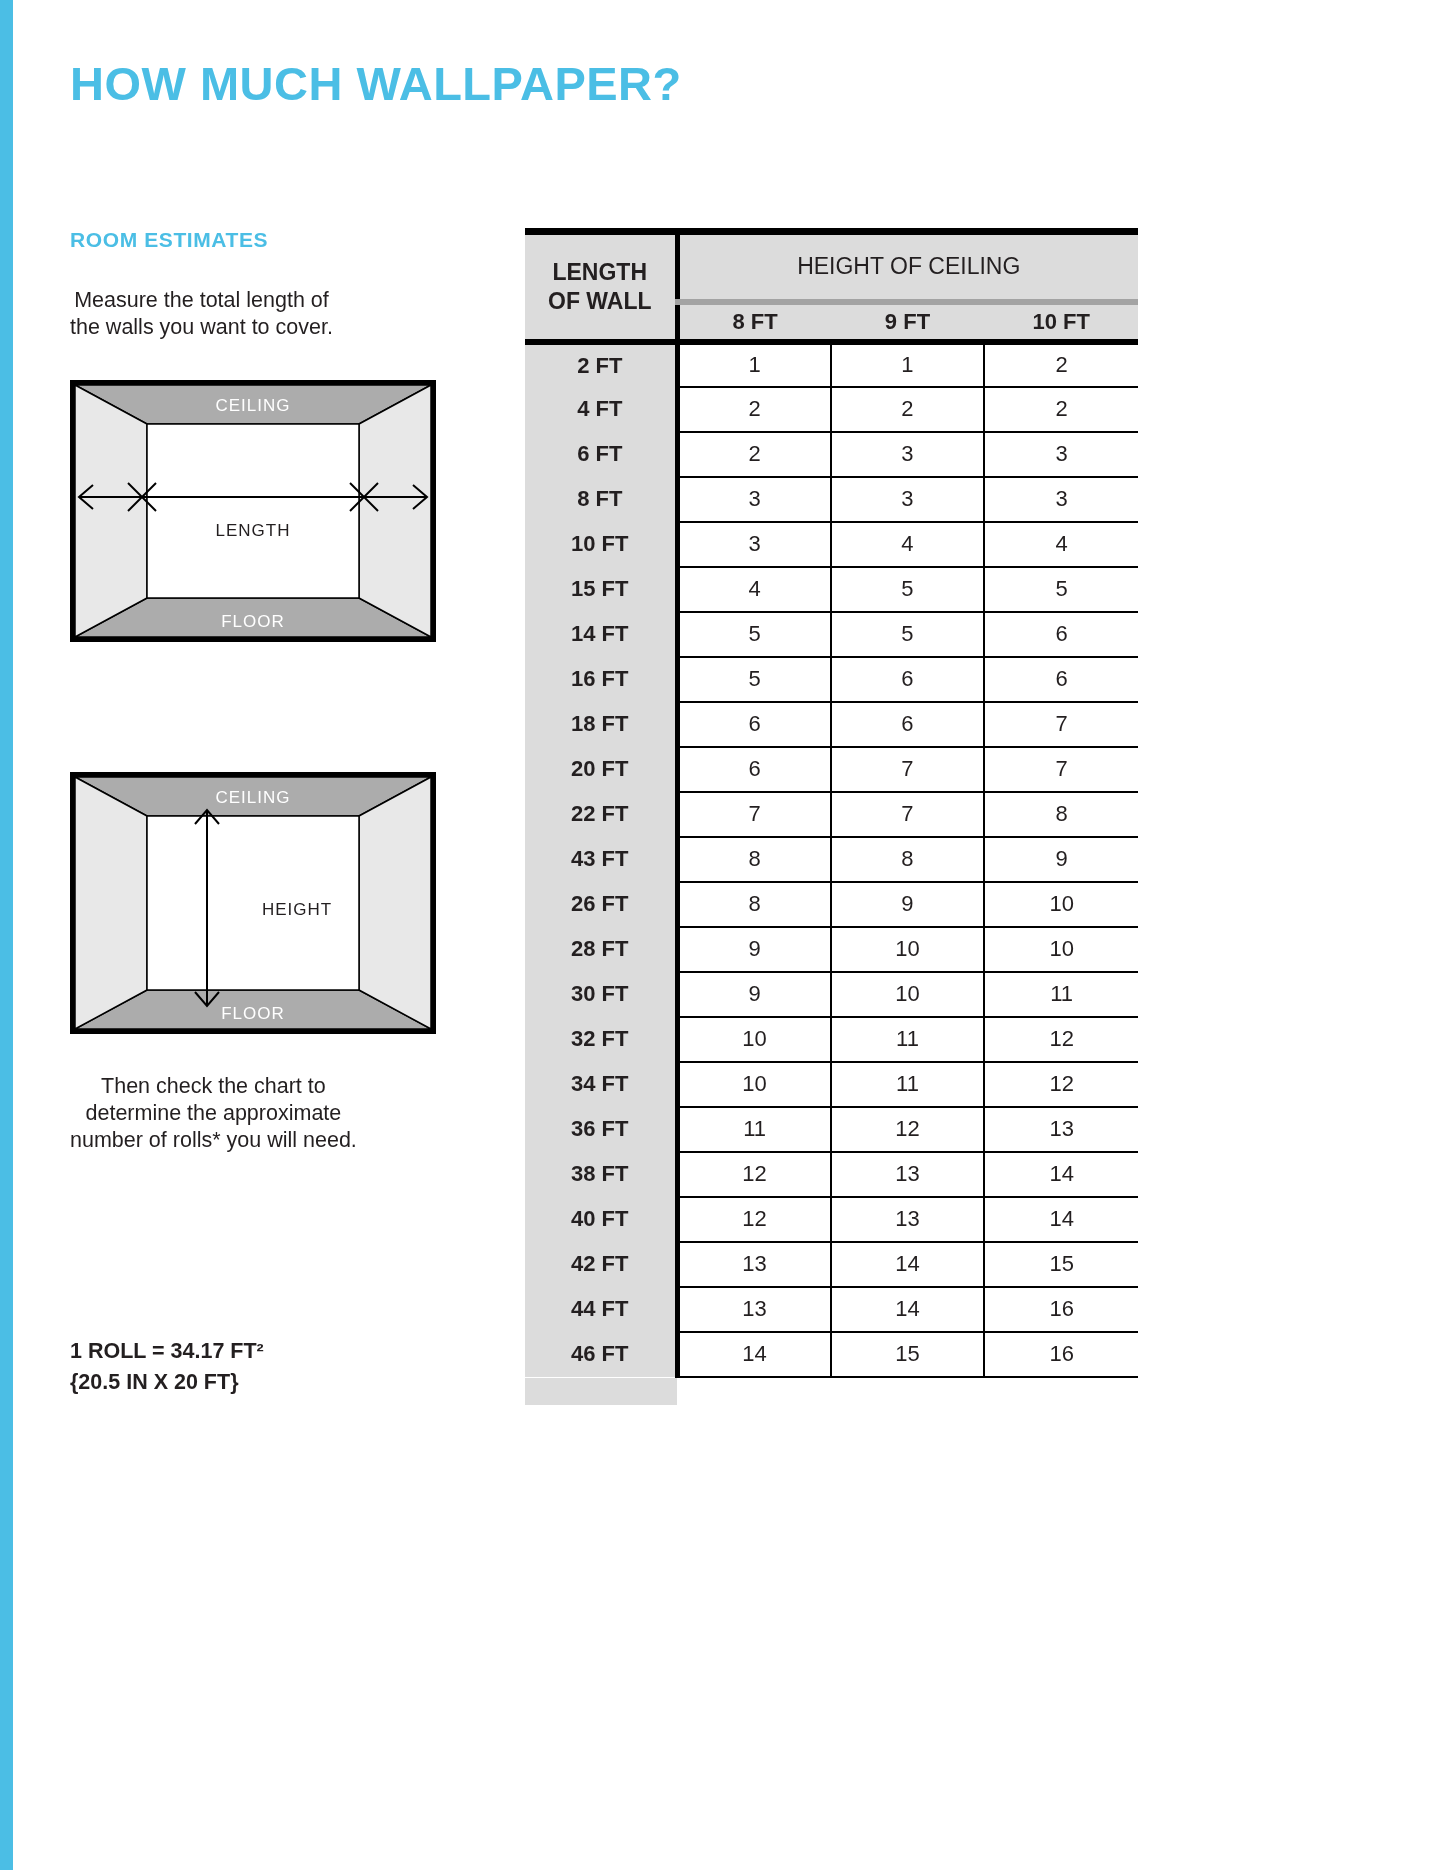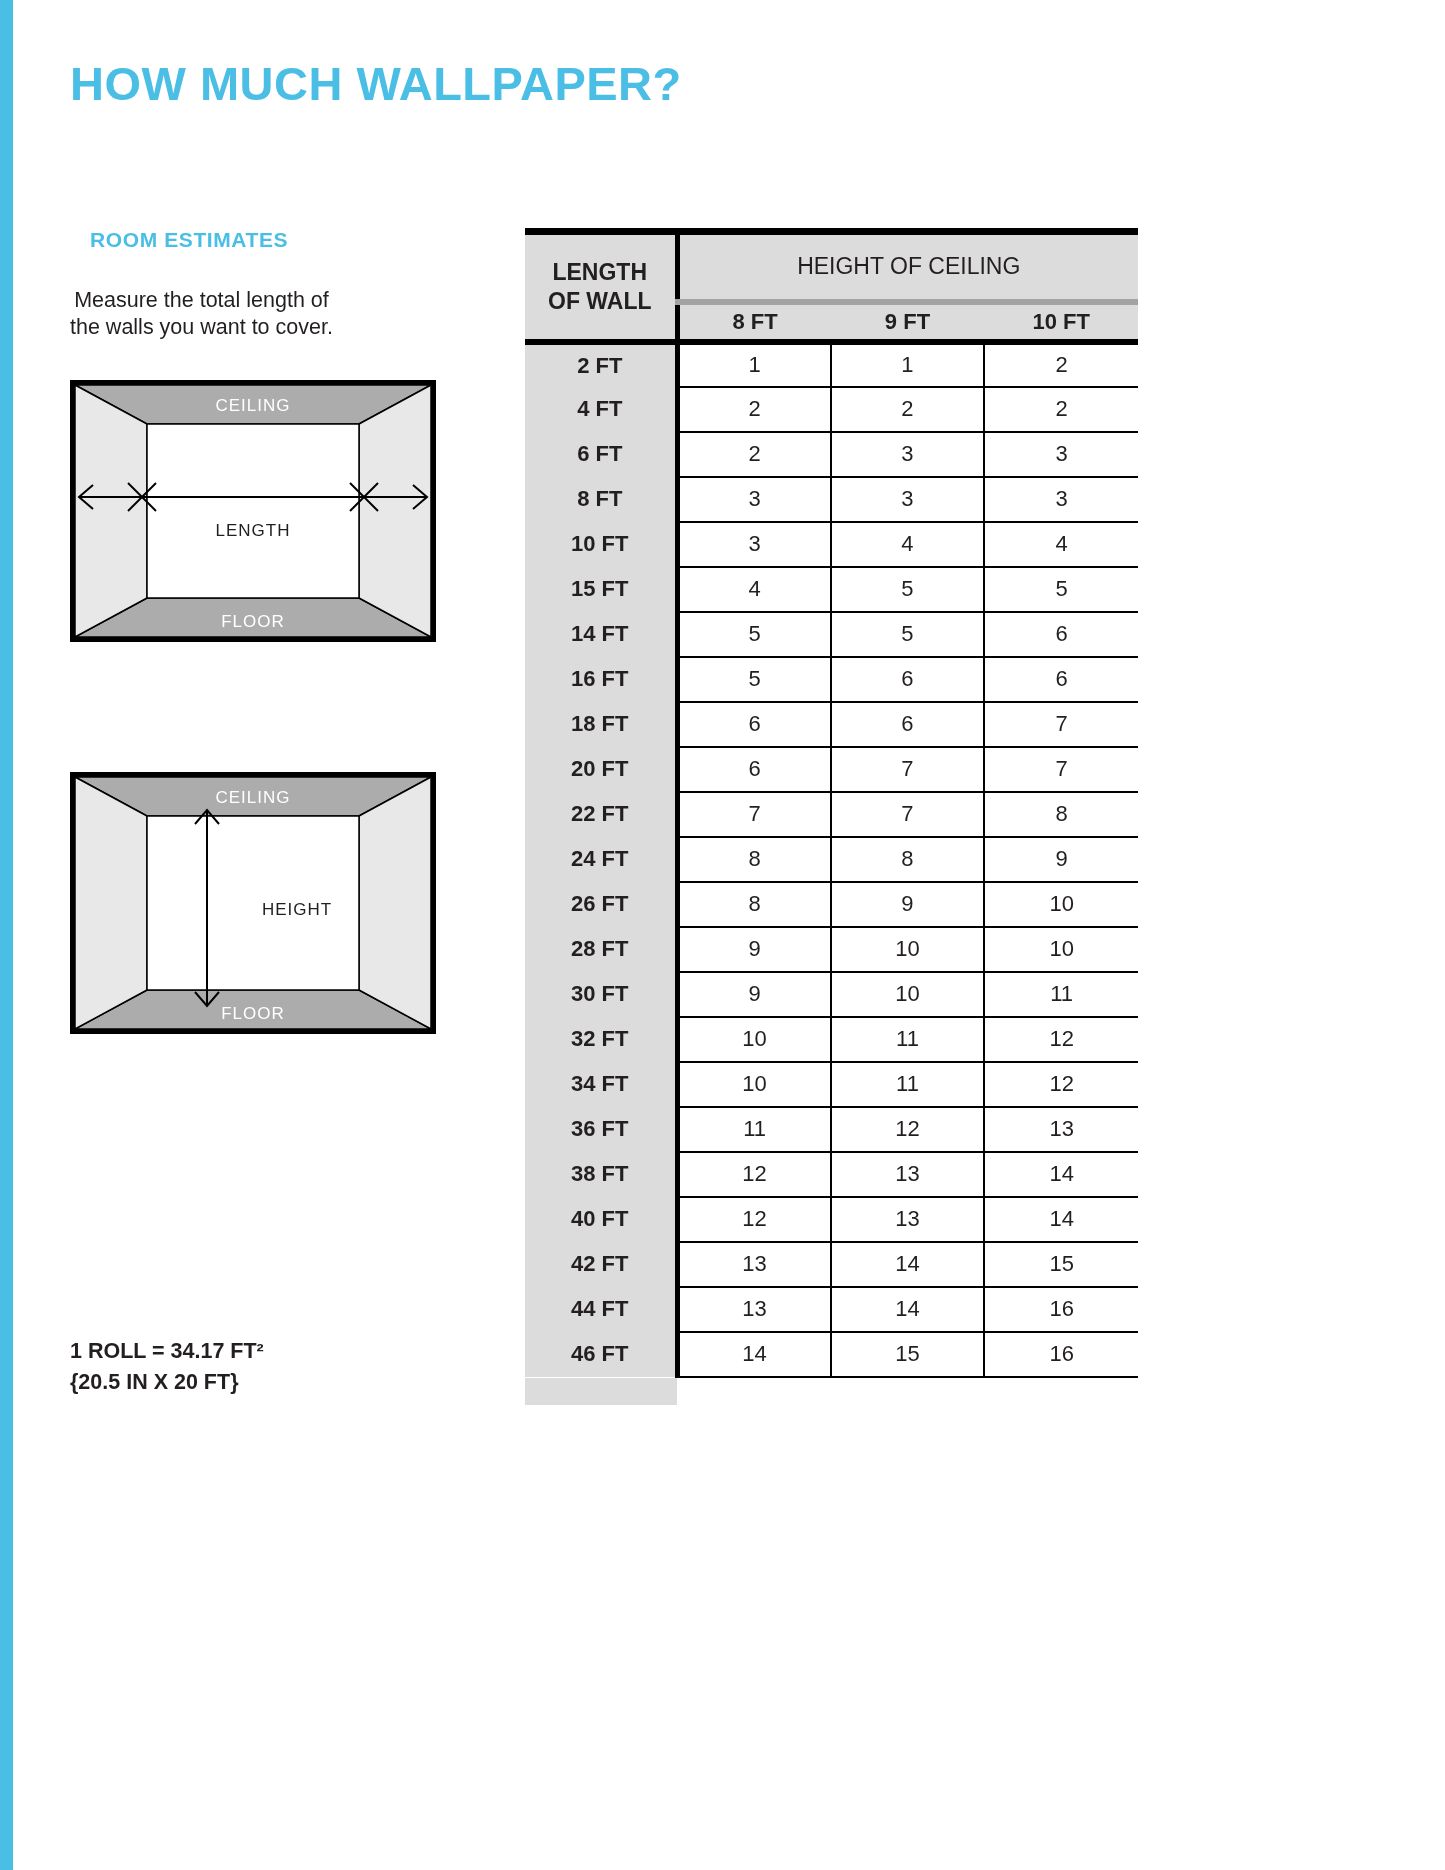--- a/index.html
+++ b/index.html
@@ -5,21 +5,21 @@
   * { margin:0; padding:0; box-sizing:border-box; }
   html,body { background:#ffffff; }
   body { font-family:"Liberation Sans","DejaVu Sans",sans-serif; color:#231F20; }
   .page { position:relative; width:1445px; height:1870px; background:#ffffff; overflow:hidden; }
 
   .accent-stripe { position:absolute; left:0; top:0; width:13px; height:1870px; background:var(--accent,#4BBEE5); }
 
   .title { position:absolute; left:70px; top:56px; font-size:47px; font-weight:bold; color:var(--accent,#4BBEE5); letter-spacing:0.5px; }
 
   .section-heading { font-size:21px; font-weight:bold; color:var(--accent,#4BBEE5); letter-spacing:0.6px; }
-  .heading-room { position:absolute; left:70px; top:228px;margin-left:20px; }
+  .heading-room { position:absolute; left:70px; top:228px; }
 
   .step { position:absolute; left:70px; font-size:21.5px; line-height:27px; color:#231F20;text-align:center; }
   .step1 { top:287px; }
   .step2 { top:681px; }
   .step3 { top:1073px; }
 
   .diagram { position:absolute; left:70px; }
   .diagram1 { top:380px; }
   .diagram2 { top:772px; }
 
@@ -95,20 +95,25 @@
       <text x="183" y="247" text-anchor="middle" fill="#ffffff" font-size="17" letter-spacing="1">FLOOR</text>
       <g stroke="#000000" stroke-width="2" fill="none">
         <line x1="137" y1="38" x2="137" y2="234"></line>
         <polyline points="125,52 137,38 149,52"></polyline>
         <polyline points="125,220 137,234 149,220"></polyline>
       </g>
       <text x="192" y="143" text-anchor="start" fill="#231F20" font-size="17" letter-spacing="1">HEIGHT</text>
     </svg>
   </div>
 
+  <div class="step step3">
+    <div>Then check the chart to</div>
+    <div>determine the approximate</div>
+    <div>number of rolls* you will need.</div>
+  </div>
 
 
   <div class="roll-info">
     <div>1 ROLL = 34.17 FT²</div>
     <div>{20.5 IN X 20 FT}</div>
   </div>
 
   <div class="table-wrap">
     <table class="rolls-table">
       <thead>
@@ -186,21 +191,21 @@
             <td class="datacell">7</td>
             <td class="datacell last">7</td>
           </tr>
           <tr class="data-row">
             <td class="rowhead">22 FT</td>
             <td class="datacell">7</td>
             <td class="datacell">7</td>
             <td class="datacell last">8</td>
           </tr>
           <tr class="data-row">
-            <td class="rowhead">24 FT</td>
+            <td class="rowhead">43 FT</td>
             <td class="datacell">8</td>
             <td class="datacell">8</td>
             <td class="datacell last">9</td>
           </tr>
           <tr class="data-row">
             <td class="rowhead">26 FT</td>
             <td class="datacell">8</td>
             <td class="datacell">9</td>
             <td class="datacell last">10</td>
           </tr>

